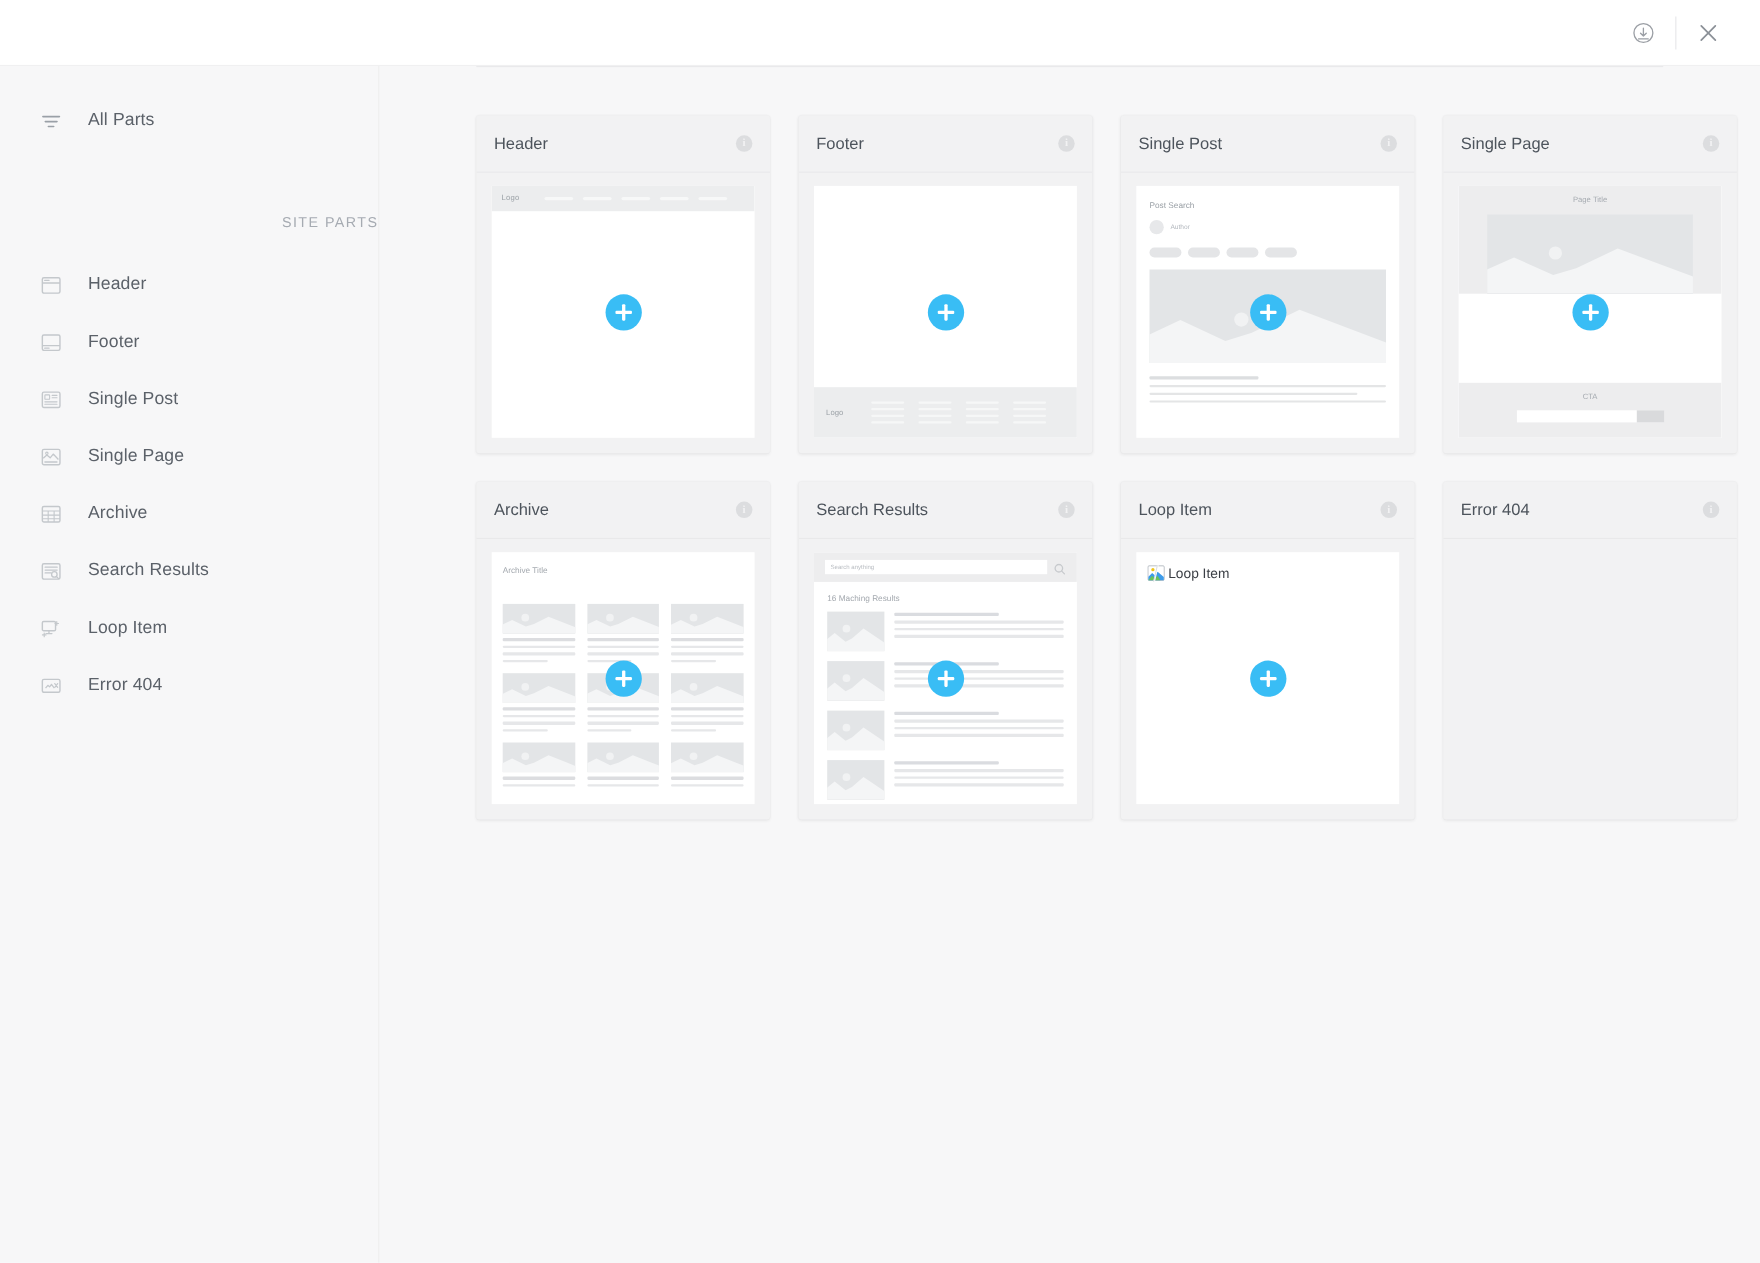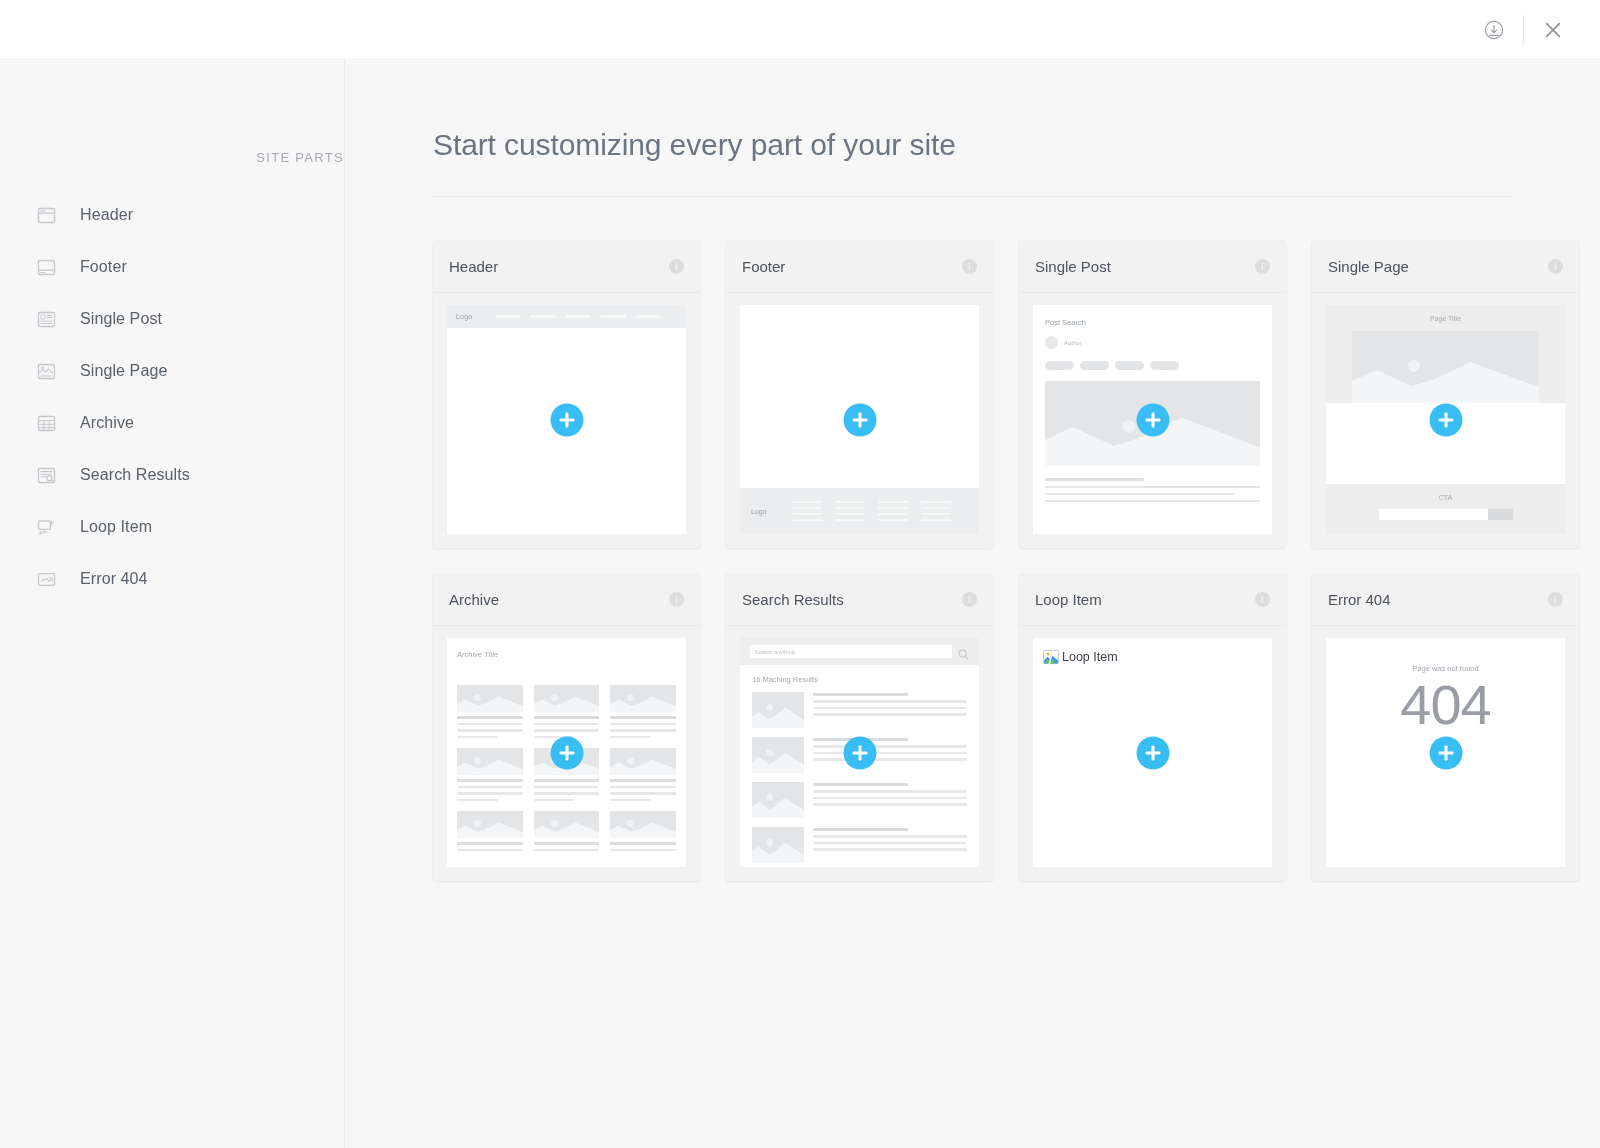--- a/index.html
+++ b/index.html
@@ -326,21 +326,21 @@
     margin: 0 auto;
     width: 134px; height: 11px;
     background: #ffffff;
     display: flex;
     align-items: stretch;
   }
   .spg-field .btn { margin-left: auto; width: 25px; background: #d9dadc; }
 
   
   .arc-wrap { padding: 12px 10px; height: 100%; }
-  .arc-title { font-size: 7.5px; color: #a4a9af; margin-bottom: 26px; font-style: italic; }
+  .arc-title { font-size: 7.5px; color: #a4a9af; margin-bottom: 26px; }
   .arc-grid { display: grid; grid-template-columns: repeat(3, 1fr); gap: 10px 11px; }
   .arc-cell { display: flex; flex-direction: column; gap: 4px; }
   .arc-cell .wf-img { height: 27px; }
   .arc-cell .wf-img .sun { width: 7px; height: 7px; left: 26%; top: 34%; }
   .arc-cell i { display: block; height: 2.5px; background: #e6e7e9; border-radius: 1px; }
   .arc-cell i.short { width: 62%; }
   .arc-cell i.dark { background: #dcdde0; }
 
   
   .sr-wrap { display: flex; flex-direction: column; height: 100%; }
@@ -419,20 +419,28 @@
           </svg>
         </span>
       </div>
     </div>
   </div>
 
   <div class="body">
 
     <div class="sidebar">
 
+      <div class="side-row">
+        <span class="ico">
+          <svg width="21" height="21" viewBox="0 0 21 21" fill="none">
+            <path d="M3 6h15M5.2 10.5h10.6M8 15h4.8" stroke="#9aa0a7" stroke-width="1.5" stroke-linecap="round"></path>
+          </svg>
+        </span>
+        <span class="label">All Parts</span>
+      </div>
 
       <div class="section-label">SITE PARTS</div>
 
       <div class="parts-list">
 
         <div class="side-row">
           <span class="ico">
             <svg width="21" height="21" viewBox="0 0 21 21" fill="none">
               <rect x="2.5" y="3.5" width="16" height="14" rx="1.4" stroke="#c4c8cc" stroke-width="1.3"></rect>
               <path d="M2.5 8.2h16" stroke="#c4c8cc" stroke-width="1.3"></path>
@@ -519,21 +527,20 @@
             </svg>
           </span>
           <span class="label">Error 404</span>
         </div>
 
       </div>
     </div>
 
     <div class="main">
 
-      <div class="page-title">Start customizing every part of your site</div>
       <div class="title-rule"></div>
 
       <div class="grid">
 
         <div class="card">
           <div class="card-head">
             <span class="card-title">Header</span>
             <span class="card-info">i</span>
           </div>
           <div class="card-body">
@@ -827,27 +834,20 @@
             </div>
             <div class="plus"></div>
           </div>
         </div>
 
         <div class="card">
           <div class="card-head">
             <span class="card-title">Error 404</span>
             <span class="card-info">i</span>
           </div>
-          <div class="card-body">
-            <div class="err-wrap">
-              <div class="err-sub">Page was not found</div>
-              <div class="err-code">404</div>
-            </div>
-            <div class="plus"></div>
-          </div>
         </div>
 
       </div>
 
 
     </div>
   </div>
 </div>
 
 </body></html>

